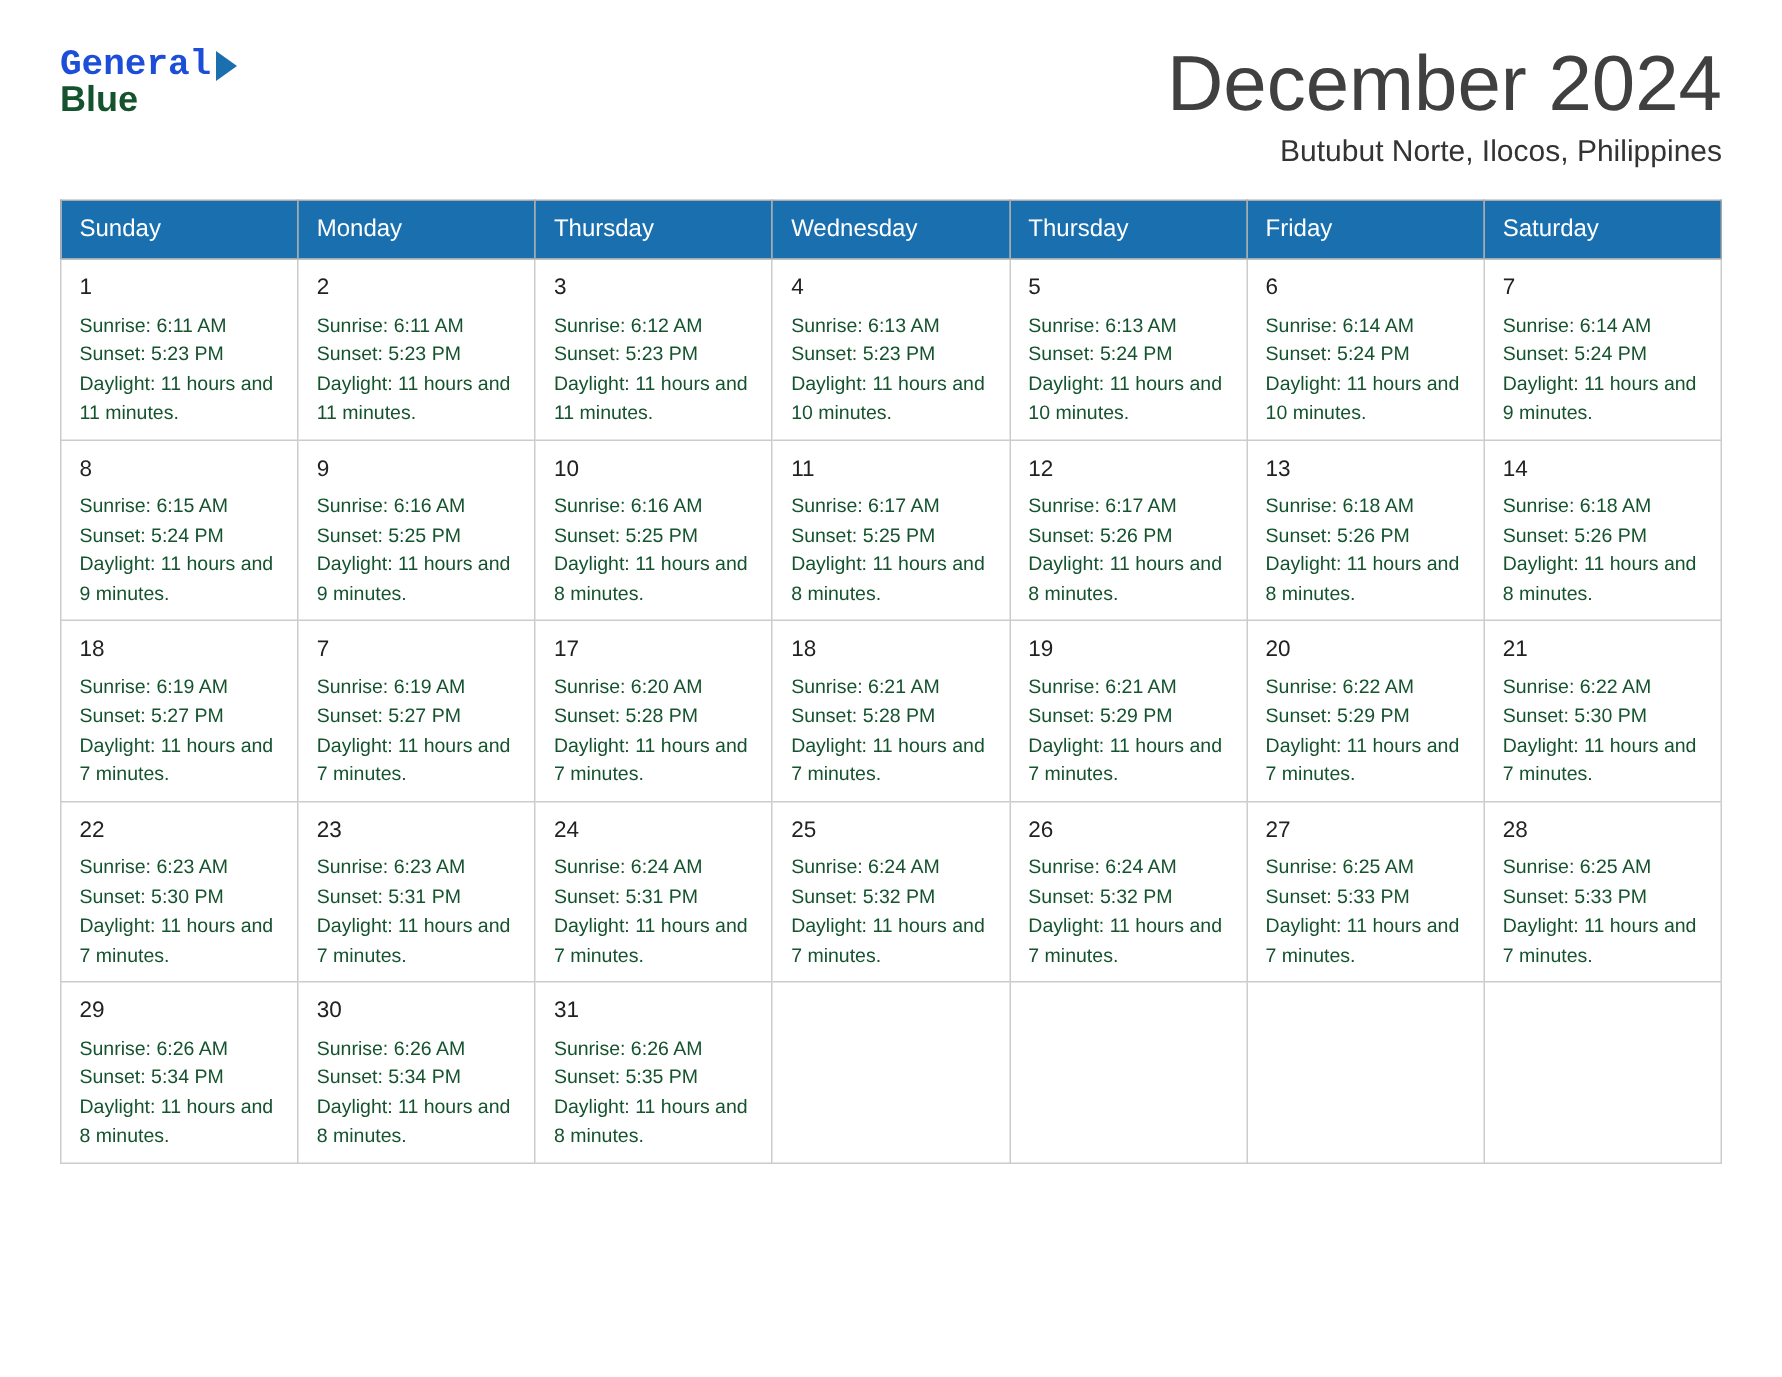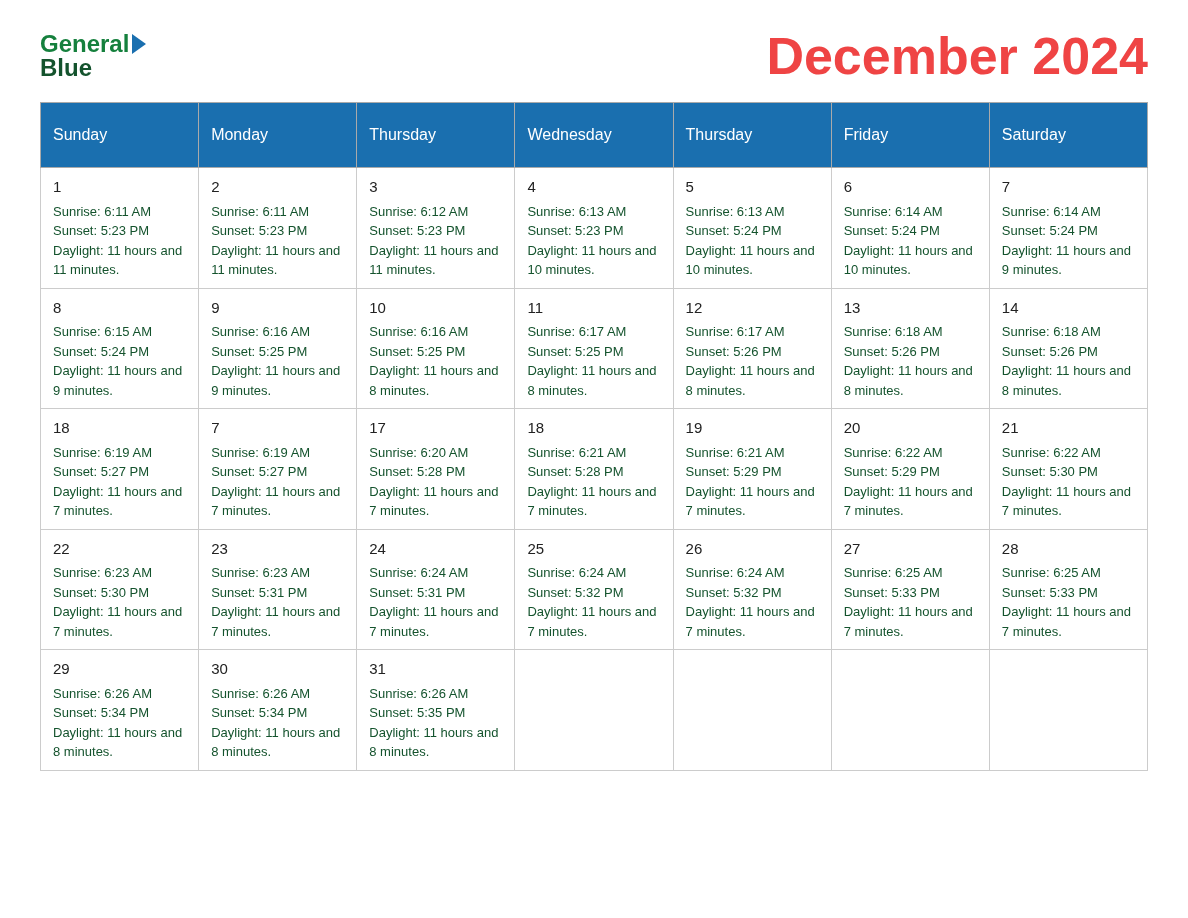--- a/index.html
+++ b/index.html
@@ -14,38 +14,38 @@
       display: flex;
       justify-content: space-between;
       align-items: flex-start;
       margin-bottom: 20px;
     }
     .title-area {
       text-align: right;
     }
     .month-title {
       font-size: 52px;
-      font-weight: bold;
-      color: #ef4444;
+      font-weight: normal;
+      color: #404040;
       line-height: 1;
     }
     .location {
       font-size: 20px;
       color: #333;
       margin-top: 8px;
     }
     .calendar-table {
       width: 100%;
       border-collapse: collapse;
       border: 1px solid #aaa;
     }
     .calendar-table th {
       background-color: #1a6faf;
       color: #fff;
-      padding: 23px 12px;
+      padding: 10px 12px;
       text-align: left;
       font-size: 16px;
       font-weight: normal;
       border: 1px solid #aaa;
     }
     .calendar-table td {
       vertical-align: top;
       padding: 8px 12px;
       border: 1px solid #ccc;
       width: calc(100% / 7);
@@ -76,21 +76,21 @@
       align-items: flex-start;
     }
     .logo-line1 {
       font-size: 24px;
       font-weight: bold;
       color: #333;
       display: flex;
       align-items: center;
       gap: 0px;
     }
-    .logo-line1 .general { color: #15803d; }
+    .logo-line1 .general { color: #1d4ed8; font-family: Liberation Mono, monospace; }
     .logo-line1 .arrow-icon {
       display: inline-block;
       width: 0;
       height: 0;
       border-top: 10px solid transparent;
       border-bottom: 10px solid transparent;
       border-left: 14px solid #1a6faf;
       margin-left: 3px;
       vertical-align: middle;
     }
@@ -107,20 +107,21 @@
 <div class="header">
   <div class="logo-wrapper">
     <div class="logo-line1">
       <span class="general">General</span>
       <span class="arrow-icon"></span>
     </div>
     <div class="logo-line2">Blue</div>
   </div>
   <div class="title-area">
     <div class="month-title">December 2024</div>
+    <div class="location">Butubut Norte, Ilocos, Philippines</div>
   </div>
 </div>
 
 <table class="calendar-table">
   <thead>
     <tr>
     <th>Sunday</th>
         <th>Monday</th>
         <th>Thursday</th>
         <th>Wednesday</th>

